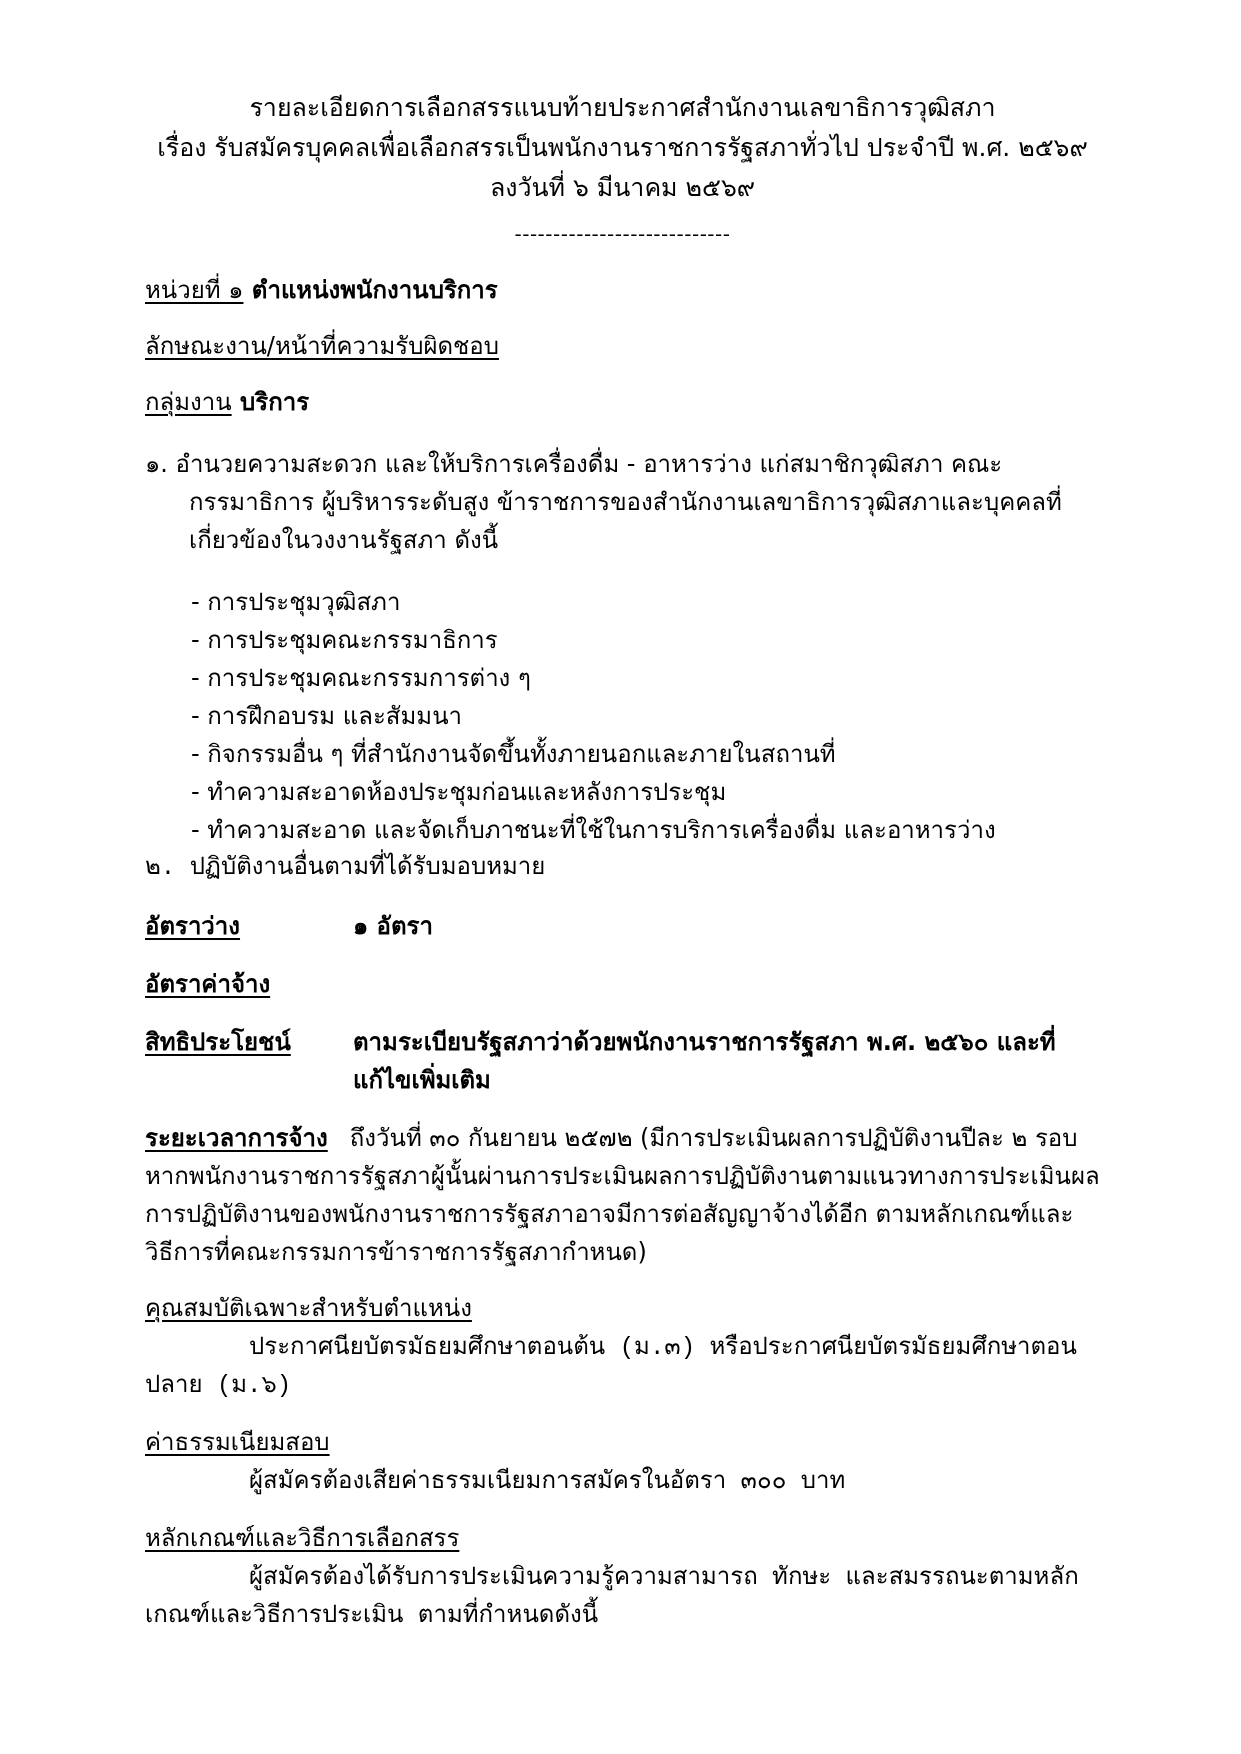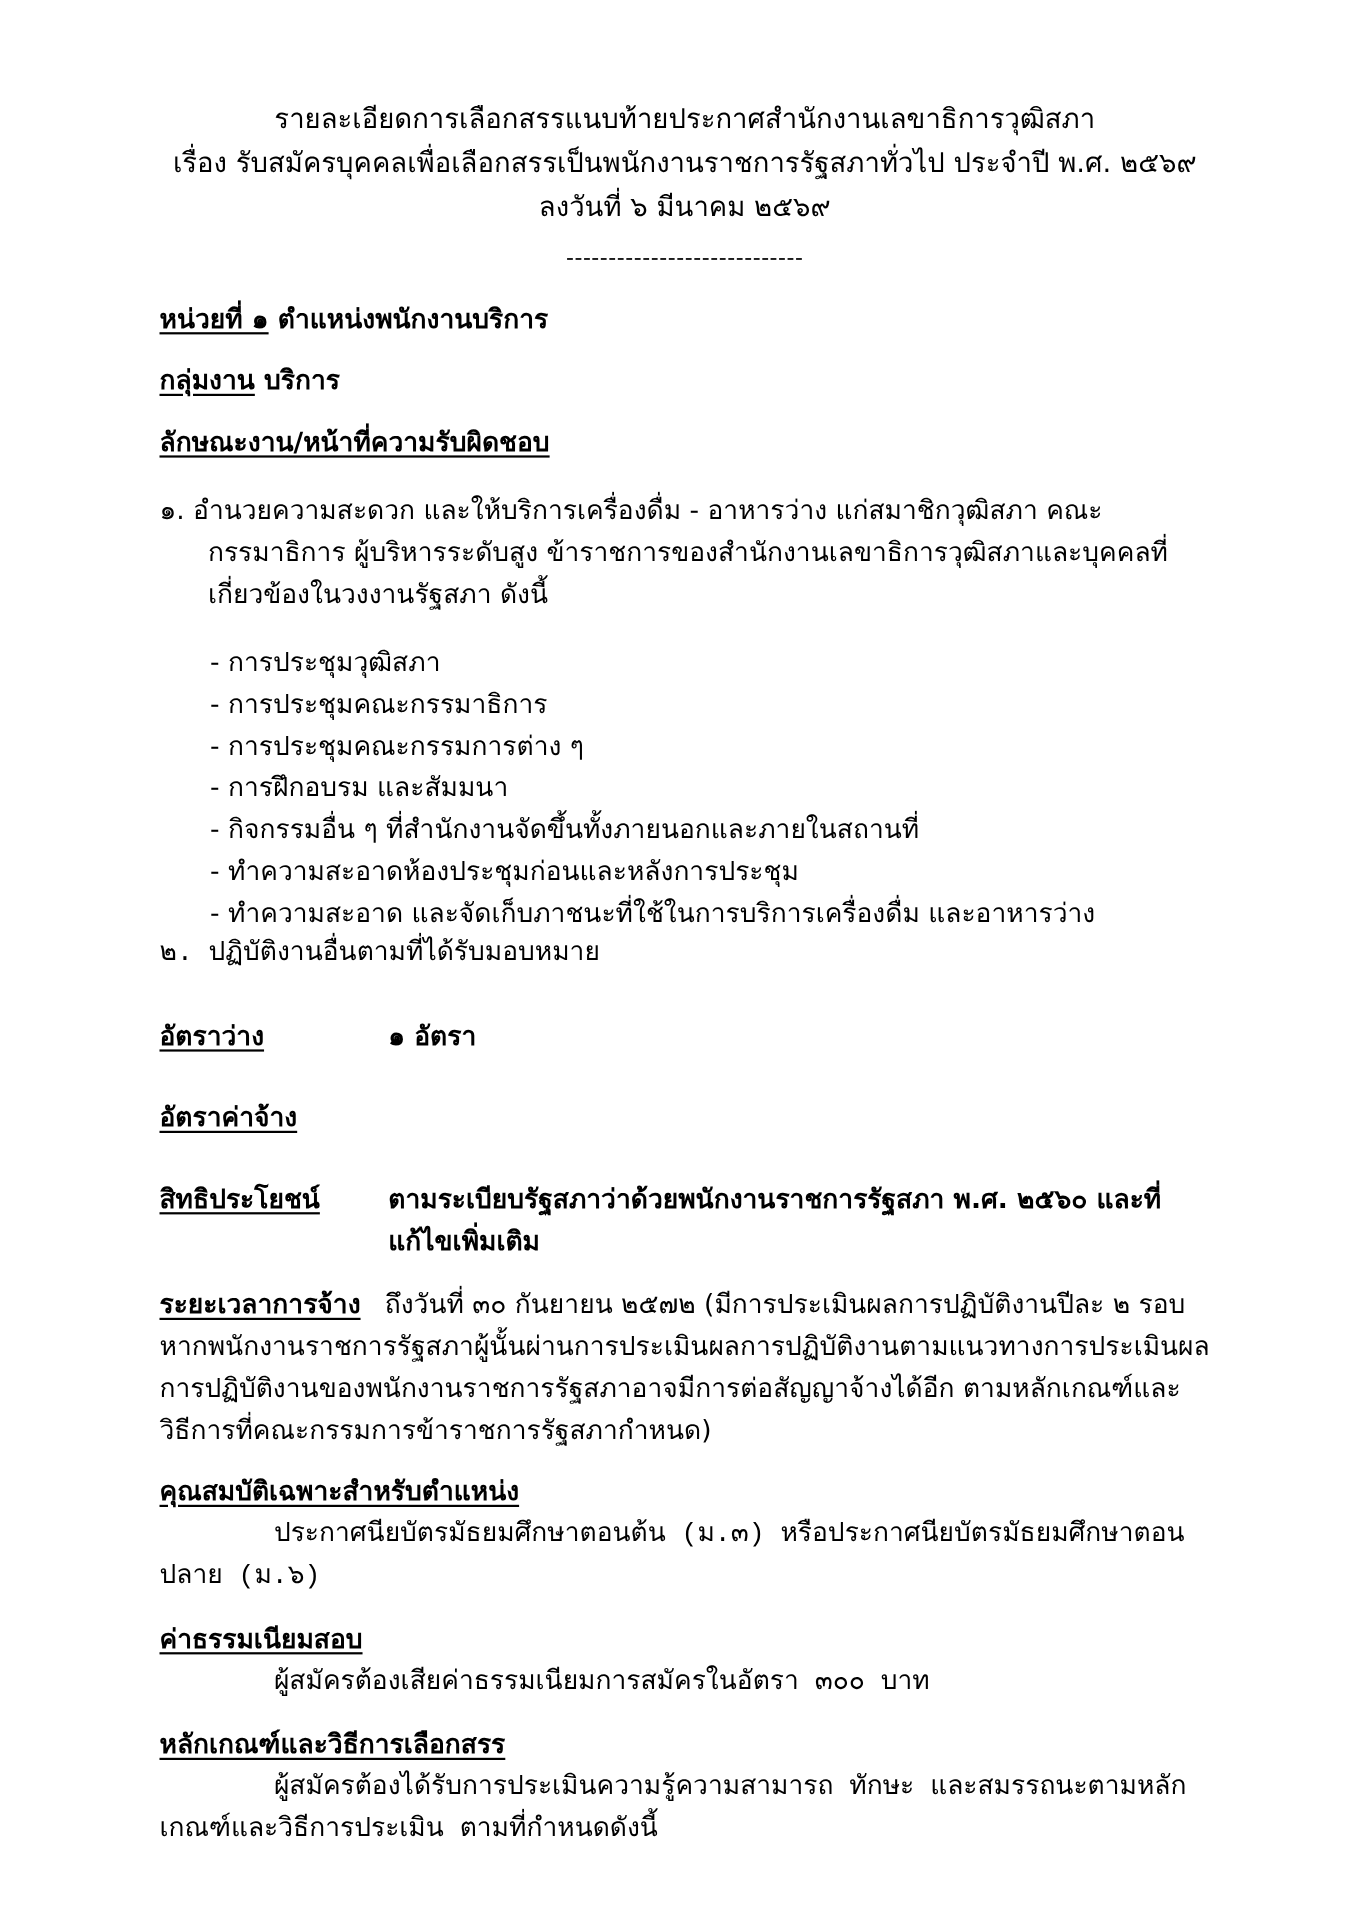--- a/index.html
+++ b/index.html
@@ -41,21 +41,21 @@
     margin-top: 14px;
     margin-bottom: 26px;
   }
   .dash-rule {
     display: inline-block;
     font-size: 20px;
     letter-spacing: 0.5px;
     color: #000;
   }
   .head-u {
-    font-weight: 700;
+    font-weight: 400;
     text-decoration: underline;
     text-underline-offset: 4px;
     text-align: right;
   }
   .section-head {
     font-size: 24px;
     line-height: 37px;
     margin-top: 19px;
     margin-bottom: 2px;
   }
@@ -88,21 +88,21 @@
     font-size: 24px;
     line-height: 38px;
     padding-left: 46px;
   }
   
   .kv {
     display: flex;
     align-items: flex-start;
     font-size: 24px;
     line-height: 38px;
-    margin-top: 36px;
+    margin-top: 20px;
   }
   .kv .k {
     flex: 0 0 208px;
     font-weight: 700;
     text-decoration: underline;
     text-underline-offset: 4px;
   }
   .kv .v {
     flex: 1 1 auto;
     font-weight: 700;
@@ -133,25 +133,25 @@
 
     <div class="rule-wrap">
       <span class="dash-rule">----------------------------</span>
     </div>
 
     <div class="section-head">
       <span class="head-u">หน่วยที่ ๑</span><span class="tail">&nbsp;</span><span class="tail">ตำแหน่งพนักงานบริการ</span>
     </div>
 
     <div class="section-head">
+      <span class="head-u">ลักษณะงาน/หน้าที่ความรับผิดชอบ</span>
+    </div>
+
+    <div class="section-head">
       <span class="head-u">กลุ่มงาน</span><span class="tail">&nbsp;</span><span class="tail">บริการ</span>
-    </div>
-
-    <div class="section-head">
-      <span class="head-u">ลักษณะงาน/หน้าที่ความรับผิดชอบ</span>
     </div>
 
     <p class="numbered">๑. อำนวยความสะดวก และให้บริการเครื่องดื่ม - อาหารว่าง แก่สมาชิกวุฒิสภา คณะกรรมาธิการ ผู้บริหารระดับสูง ข้าราชการของสำนักงานเลขาธิการวุฒิสภาและบุคคลที่เกี่ยวข้องในวงงานรัฐสภา ดังนี้</p>
 
     <ul class="sub-list">
       <li>- การประชุมวุฒิสภา</li>
       <li>- การประชุมคณะกรรมาธิการ</li>
       <li>- การประชุมคณะกรรมการต่าง ๆ</li>
       <li>- การฝึกอบรม และสัมมนา</li>
       <li>- กิจกรรมอื่น ๆ ที่สำนักงานจัดขึ้นทั้งภายนอกและภายในสถานที่</li>

